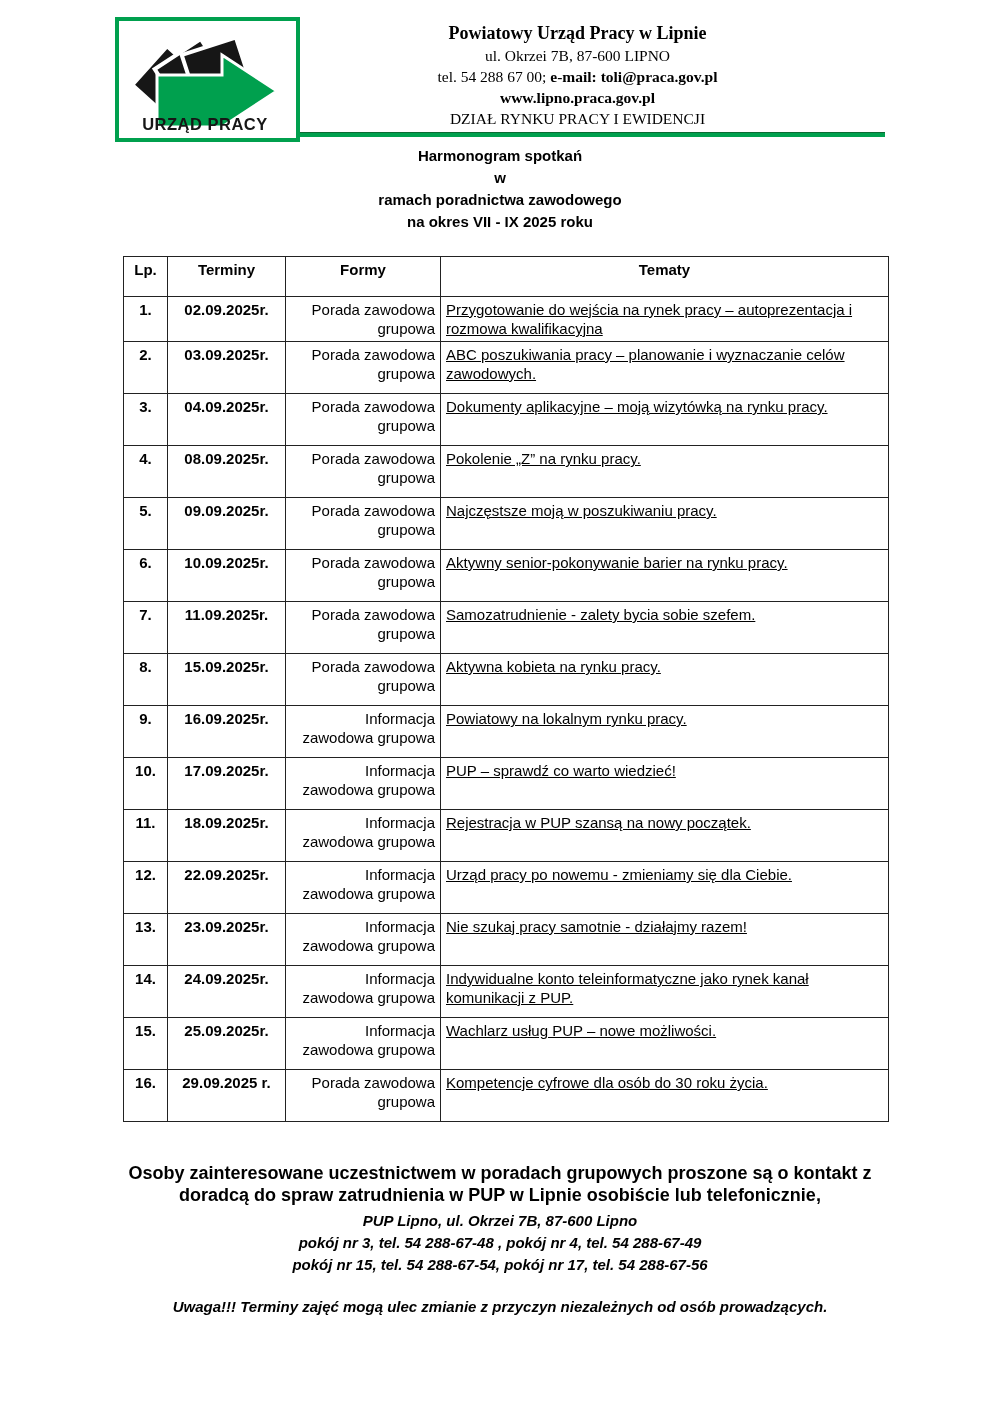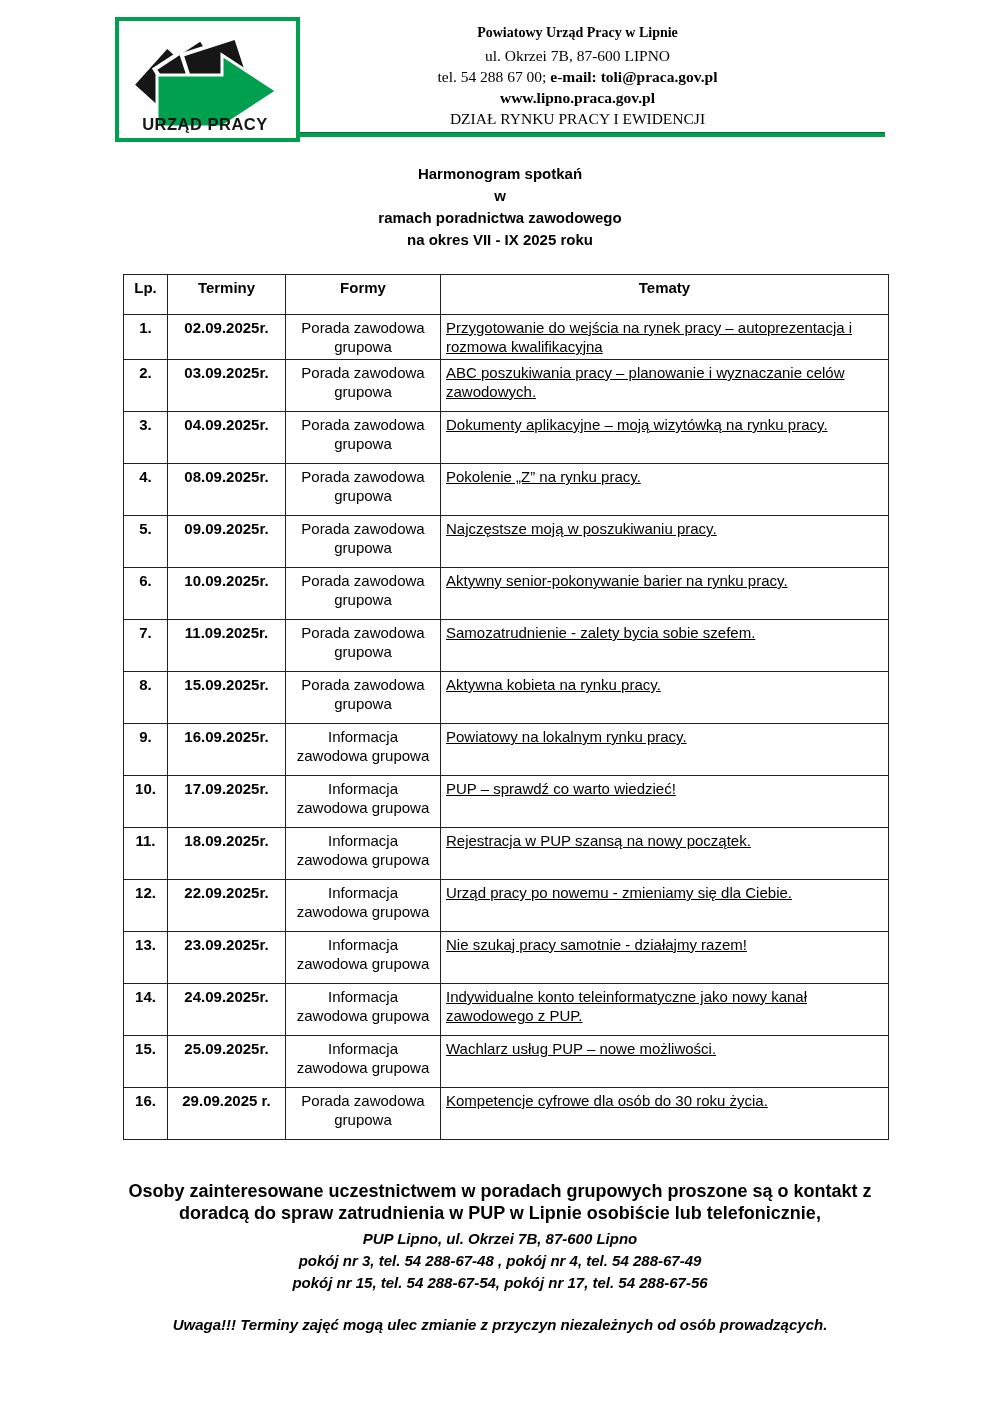--- a/index.html
+++ b/index.html
@@ -11,49 +11,49 @@
   .page{padding:17px 115px 0 115px;}
 
   
   .header{display:flex;align-items:flex-start;}
   .logo-box{flex:0 0 auto;width:185px;height:93px;}
   .org-block{
     flex:1 1 auto;text-align:center;padding-top:4px;padding-right:30px;
     font-family:"Liberation Serif","DejaVu Serif",serif;
     font-size:15.5px;line-height:21px;
   }
-  .org-name{font-size:14px;font-weight:bold;line-height:24px;}
+  .org-name{font-size:18px;font-weight:bold;line-height:24px;}
   .bold{font-weight:bold;}
   .green-rule{
     margin-top:3px;height:4px;background:var(--accent,#00A04E);
     border-top:1px solid #0b6b33;
   }
 
   
   .doc-title{
-    margin-top:26px;text-align:center;font-weight:bold;
+    margin-top:8px;text-align:center;font-weight:bold;
     font-size:15px;line-height:22px;
   }
 
   
   table.schedule{
     margin:23px 0 0 8px;border-collapse:collapse;table-layout:fixed;
     width:765px;font-size:15px;line-height:19px;
   }
   table.schedule col.c-lp{width:44px;}
   table.schedule col.c-term{width:118px;}
   table.schedule col.c-form{width:155px;}
   table.schedule col.c-temat{width:448px;}
   table.schedule th,table.schedule td{
     border:1.5px solid #222;vertical-align:top;padding:3px 5px 2px 5px;
   }
   table.schedule th{font-weight:bold;text-align:center;height:34px;}
   td.lp{font-weight:bold;text-align:center;}
   td.termin{font-weight:bold;text-align:center;white-space:nowrap;}
-  td.forma{text-align:center;}
+  td.forma{text-align:right;}
   td.temat{text-align:left;text-decoration:underline;}
   tr.r-s td{height:39px;}   
   tr.r-n td{height:46px;}   
 
   
   .contact-note{
     margin-top:40px;text-align:center;font-weight:bold;
     font-size:18px;line-height:22px;
   }
   .pup-address{
@@ -189,21 +189,21 @@
     <tr class="r-n">
       <td class="lp">13.</td>
       <td class="termin">23.09.2025r.</td>
       <td class="forma">Informacja zawodowa grupowa</td>
       <td class="temat">Nie szukaj pracy samotnie - działajmy razem!</td>
     </tr>
     <tr class="r-n">
       <td class="lp">14.</td>
       <td class="termin">24.09.2025r.</td>
       <td class="forma">Informacja zawodowa grupowa</td>
-      <td class="temat">Indywidualne konto teleinformatyczne jako nowy kanał zawodowego z PUP.</td>
+      <td class="temat">Indywidualne konto teleinformatyczne jako rynek kanał komunikacji z PUP.</td>
     </tr>
     <tr class="r-n">
       <td class="lp">15.</td>
       <td class="termin">25.09.2025r.</td>
       <td class="forma">Informacja zawodowa grupowa</td>
       <td class="temat">Wachlarz usług PUP – nowe możliwości.</td>
     </tr>
     <tr class="r-n">
       <td class="lp">16.</td>
       <td class="termin">29.09.2025 r.</td>

